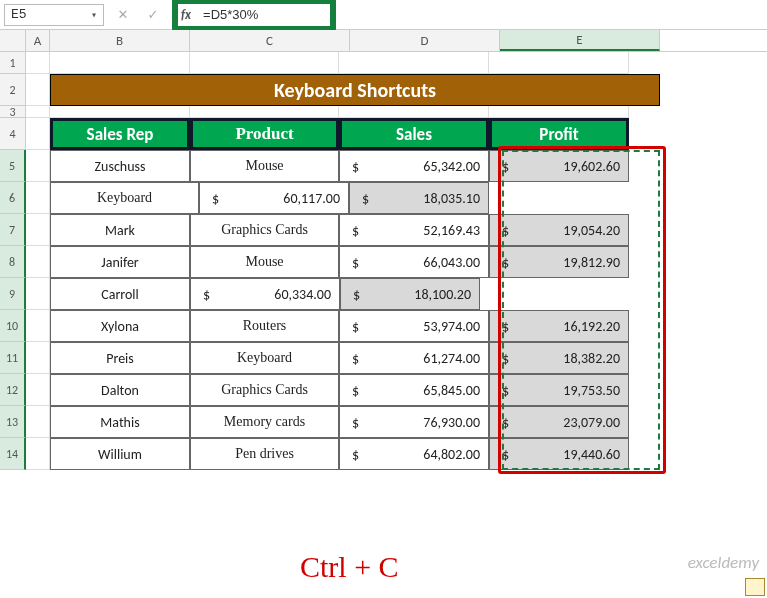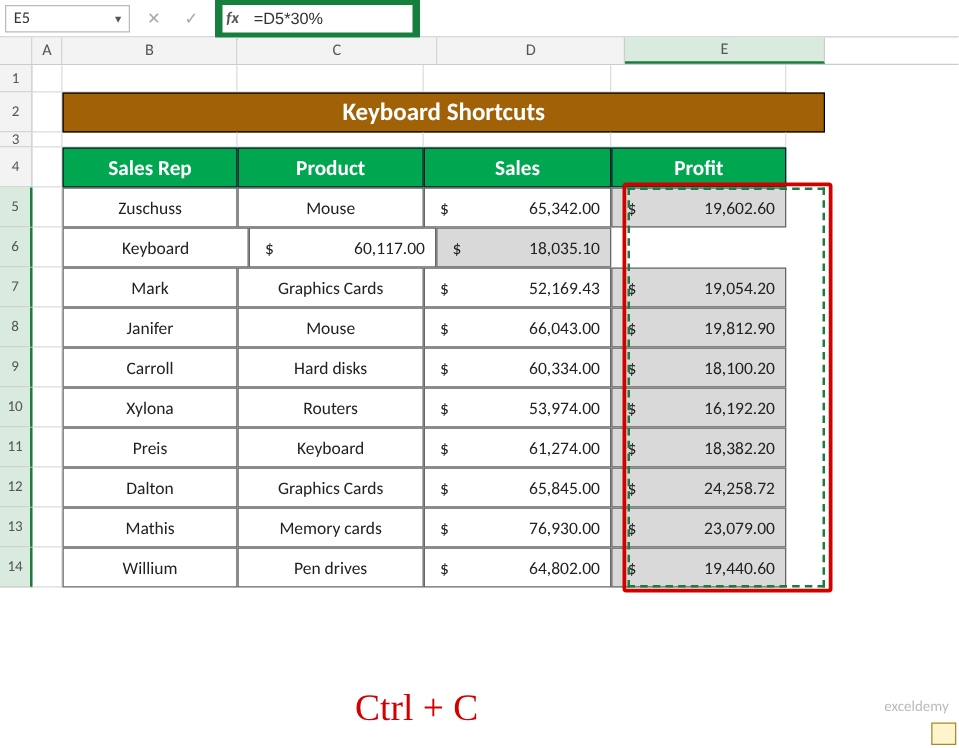--- a/index.html
+++ b/index.html
@@ -1,20 +1,20 @@
 <!DOCTYPE html>
 <html><head>
   <meta charset="utf-8">
   <style>
     * { box-sizing: border-box; margin: 0; padding: 0; }
     body { font-family: Calibri, Arial, sans-serif; font-size: 13px; background: #fff; width: 767px; height: 598px; overflow: hidden; position: relative; }
 
     
     .top-bar { display: flex; align-items: center; padding: 3px 0; border-bottom: 1px solid #ccc; height: 30px; gap: 8px; }
-    .name-box { width: 100px; height: 22px; border: 1px solid #bbb; background: #fff; padding: 2px 6px; display: flex; align-items: center; justify-content: space-between; margin-left: 4px;}
+    .name-box { width: 100px; height: 22px; border: 1px solid #bbb; background: #fff; padding: 2px 6px; display: flex; align-items: center; justify-content: space-between; margin-left: 4px; font-family: Liberation Mono, monospace;}
     .name-box-text { color: #333; }
     .name-dropdown { color:#555; font-size:10px; }
     .fb-btn { width: 22px; height: 22px; display:flex; align-items:center; justify-content:center; color:#aaa; }
     .fx-group { display:flex; align-items:center; border:6px solid #15803d; border-radius:3px; padding:1px 3px; gap:6px; }
     .fx-label { font-style: italic; font-weight:bold; color:#555; font-size:13px; }
     .formula-input { border:none; outline:none; width:130px; height:20px; font-size:13px; color:#333; padding-left:6px;}
     
     
     .col-headers { display:flex; height:22px; border-bottom:1px solid #ccc; }
     .corner { width:26px; border-right:1px solid #ccc; background:#f3f3f3;}
@@ -33,43 +33,43 @@
     .rh.sel { background:#d8ebde; border-right:2px solid #1f7a3d;}
     
     .sheet { flex:1; position:relative; }
 
     .row { display:flex; height:32px; }
     .row.r1 { height:22px;}
     .row.r3 { height:12px;}
     .cell { border-right:1px solid #dcdcdc; border-bottom:1px solid #dcdcdc; display:flex; align-items:center; padding:0 6px;}
     .cA { width:24px; }
     .cB { width:140px; justify-content:center;}
-    .cC { width:149px; justify-content:center;}
+    .cC { width:149px; justify-content:center;font-family:Liberation Serif, serif;}
     .cD { width:150px; }
     .cE { width:140px; }
 
     
     .title-row .banner { width:610px; background:#a16207; color:#fff; font-weight:bold; font-size:20px; display:flex; align-items:center; justify-content:center; border:1px solid #000;}
     
     
-    .thead .th { background:#00a650; color:#fff; font-weight:bold; font-size:17px; justify-content:center; border:1px solid #0f172a;}
+    .thead .th { background:#00a650; color:#fff; font-weight:bold; font-size:17px; justify-content:center; border:3px solid #0f172a;}
     
     
     .data .cB, .data .cC, .data .cD, .data .cE { border:1px solid #666; color:#222; font-size:14px; }
     .data .cD, .data .cE { justify-content:space-between; }
     .data .cE { background:#d9d9d9; }
     .currency { padding-left:6px;}
     .amount { padding-right:2px;margin-left:48px; }
     
     
     .selection-red { position:absolute; border:3px solid #d30000; border-radius:3px; pointer-events:none; }
     .ants { position:absolute; border:2px dashed #1f7a3d; pointer-events:none; }
     
     .shortcut-label { position:absolute; color:#d30000; font-size:30px; font-family: 'Times New Roman', serif; }
-    .watermark { position:absolute; right:8px; bottom:25px; color:#bbb; font-size:12px; }
+    .watermark { position:absolute; right:8px; bottom:25px; color:#bbb; font-size:17px; font-style:italic;}
     .bottom-icon{position:absolute; right:2px; bottom:2px; width:20px;height:18px;border:1px solid #a88a2c; background:#fff4cc;}
   </style>
 </head>
 <body>
 
 <div class="top-bar">
   <div class="name-box">
     <span class="name-box-text">E5</span>
     <span class="name-dropdown">▾</span>
   </div>
@@ -188,21 +188,20 @@
             <span class="amount">66,043.00</span>
           </div>
           <div class="cell cE">
             <span class="currency">$</span>
             <span class="amount">19,812.90</span>
           </div>
         </div>
         <div class="row data">
           <div class="cell cA"></div>
           <div class="cell cB">Carroll</div>
-          <div class="cell cC">Hard disks</div>
           <div class="cell cD">
             <span class="currency">$</span>
             <span class="amount">60,334.00</span>
           </div>
           <div class="cell cE">
             <span class="currency">$</span>
             <span class="amount">18,100.20</span>
           </div>
         </div>
         <div class="row data">
@@ -234,21 +233,21 @@
         <div class="row data">
           <div class="cell cA"></div>
           <div class="cell cB">Dalton</div>
           <div class="cell cC">Graphics Cards</div>
           <div class="cell cD">
             <span class="currency">$</span>
             <span class="amount">65,845.00</span>
           </div>
           <div class="cell cE">
             <span class="currency">$</span>
-            <span class="amount">24,258.72</span>
+            <span class="amount">19,753.50</span>
           </div>
         </div>
         <div class="row data">
           <div class="cell cA"></div>
           <div class="cell cB">Mathis</div>
           <div class="cell cC">Memory cards</div>
           <div class="cell cD">
             <span class="currency">$</span>
             <span class="amount">76,930.00</span>
           </div>
@@ -270,15 +269,15 @@
             <span class="amount">19,440.60</span>
           </div>
         </div>
       </div>
 
     <div class="ants" style="left:476px; top:98px; width:158px; height:320px;"></div>
     <div class="selection-red" style="left:472px; top:94px; width:168px; height:328px;"></div>
   </div>
 </div>
 
-<div class="shortcut-label" style="left:284px; top:550px;">Ctrl + C</div>
+<div class="shortcut-label" style="left:300px; top:550px;">Ctrl + C</div>
 <div class="watermark">exceldemy</div>
 <div class="bottom-icon"></div>
 
 </body></html>

